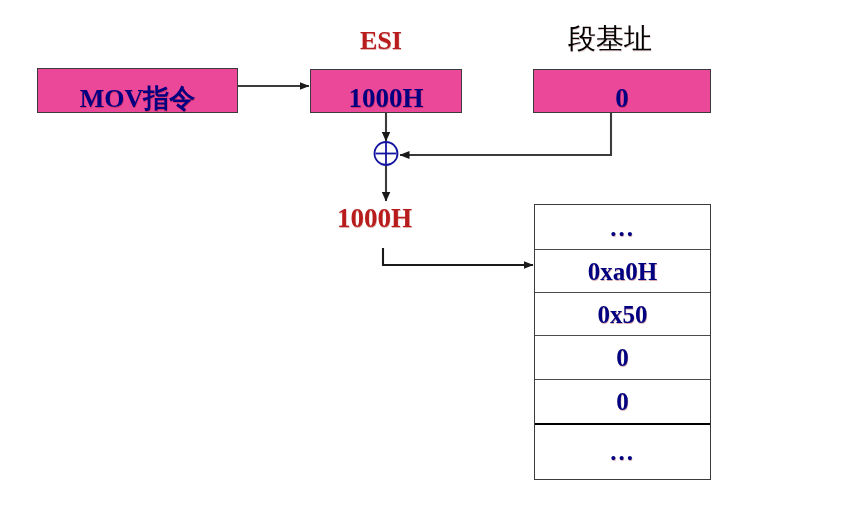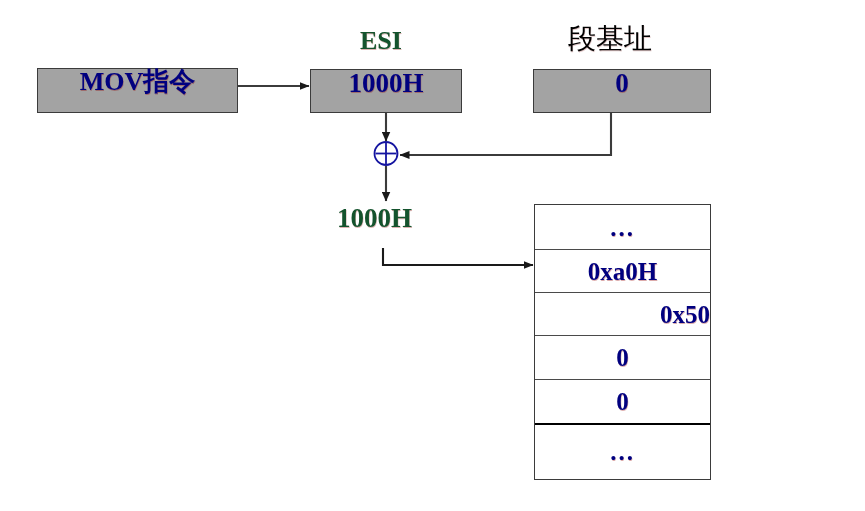--- a/index.html
+++ b/index.html
@@ -12,44 +12,44 @@
     width: 865px;
     height: 511px;
     background: #ffffff;
     overflow: hidden;
     font-family: "Liberation Serif", "DejaVu Serif", serif;
   }
 
   
   .lbl {
     position: absolute;
-    color: #14532d;
+    color: #b91c1c;
     font-weight: bold;
     white-space: nowrap;
     text-shadow: 0.5px 0.5px 0 rgba(140,0,0,0.30);
     line-height: 1;
   }
   .lbl-cn {
     position: absolute;
     color: #000000;
     font-weight: normal;
     white-space: nowrap;
     font-family: "DejaVu Sans", "Liberation Sans", sans-serif;
     text-shadow: 0.5px 0.5px 0 rgba(120,0,0,0.22);
     line-height: 1;
   }
 
   
   .box {
     position: absolute;
     border: 1.6px solid #3b3b3b;
-    background: #a3a3a3;
+    background: #ec4899;
     box-sizing: border-box;
     display: flex;
-    align-items: flex-start;
+    align-items: flex-end;
     justify-content: center;
   }
   .box .box-text {
     color: #000080;
     font-weight: bold;
     font-size: 27px;
     text-shadow: 0.6px 0.6px 0 rgba(150,0,0,0.33);
     line-height: 1;
     white-space: nowrap;
   }
@@ -169,21 +169,21 @@
   <div class="mem-table" style="left:534px; top:204px; width:177px; height:276px;">
 
     <div class="mem-row" style="top:0px; height:45px;">
       <span class="mem-text dots">...</span>
     </div>
 
     <div class="mem-row" style="top:45px; height:43px;">
       <span class="mem-text">0xa0H</span>
     </div>
 
-    <div class="mem-row" style="top:88px; height:43px;justify-content:flex-end;">
+    <div class="mem-row" style="top:88px; height:43px;">
       <span class="mem-text">0x50</span>
     </div>
 
     <div class="mem-row" style="top:131px; height:44px;">
       <span class="mem-text">0</span>
     </div>
 
     <div class="mem-row thick" style="top:175px; height:45px;">
       <span class="mem-text">0</span>
     </div>

